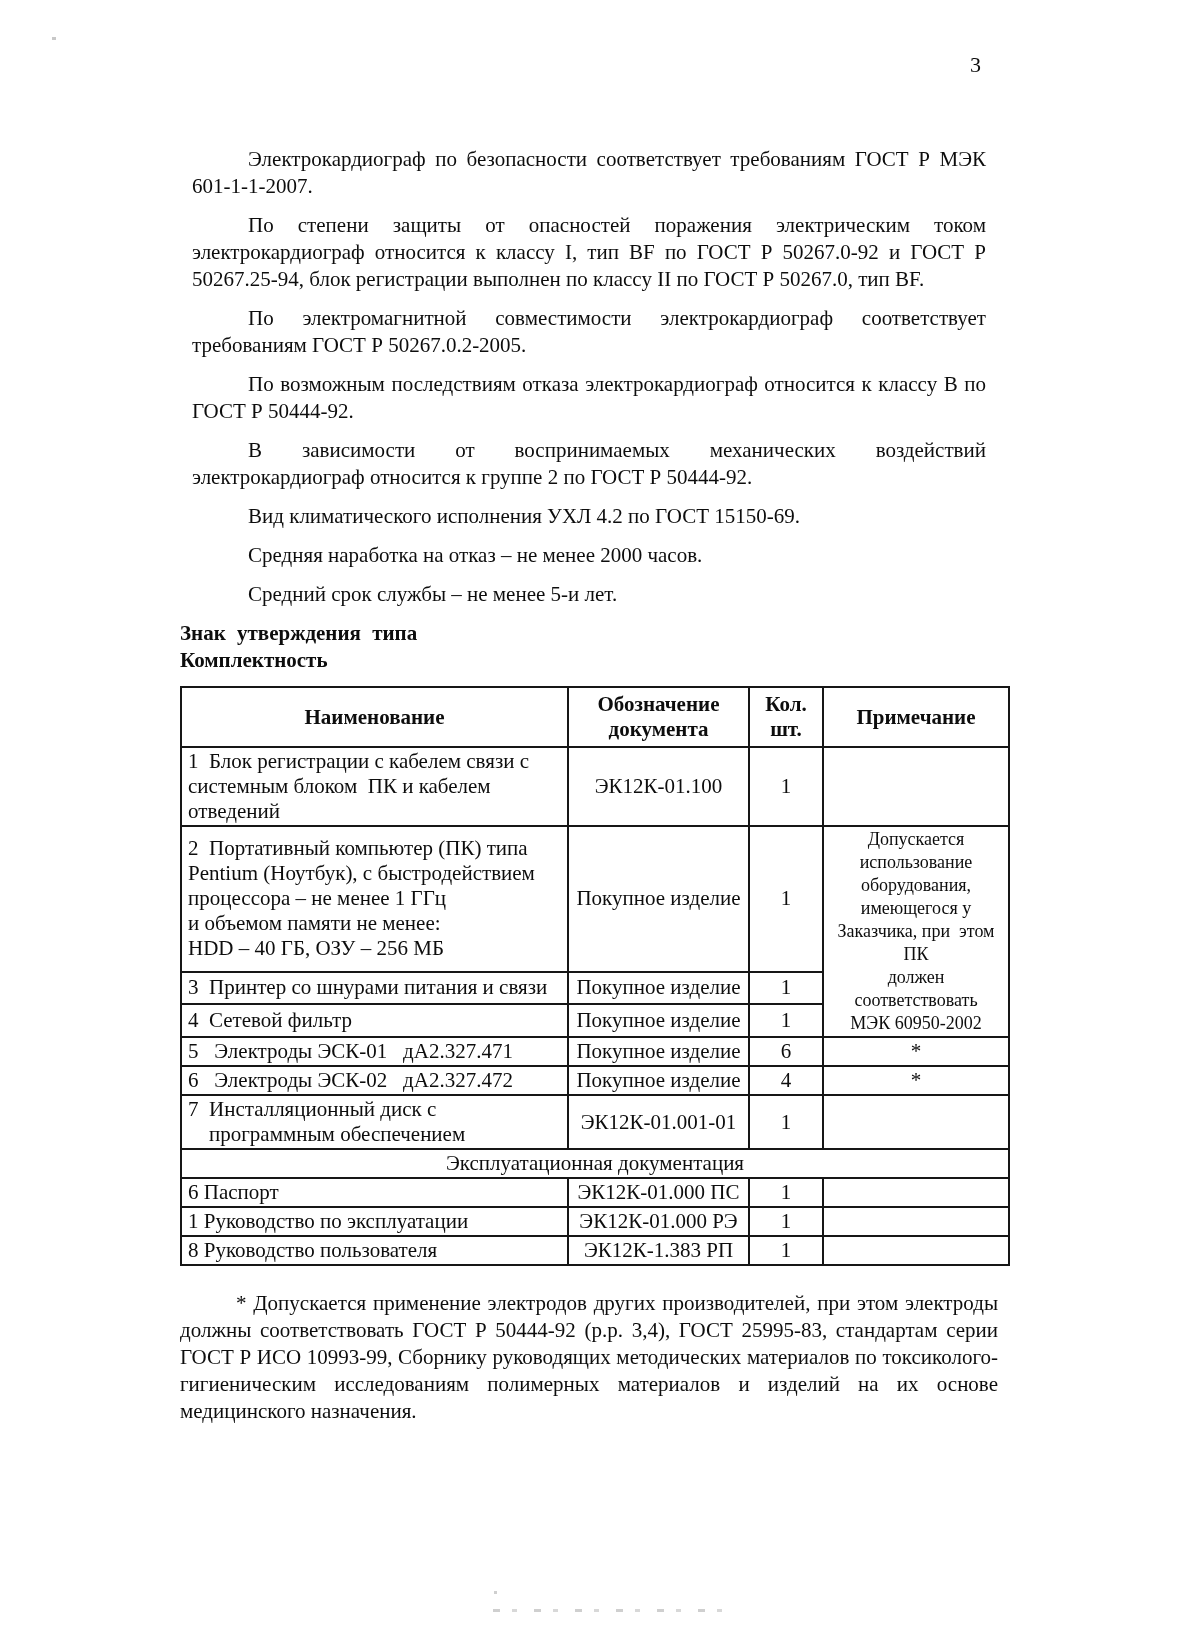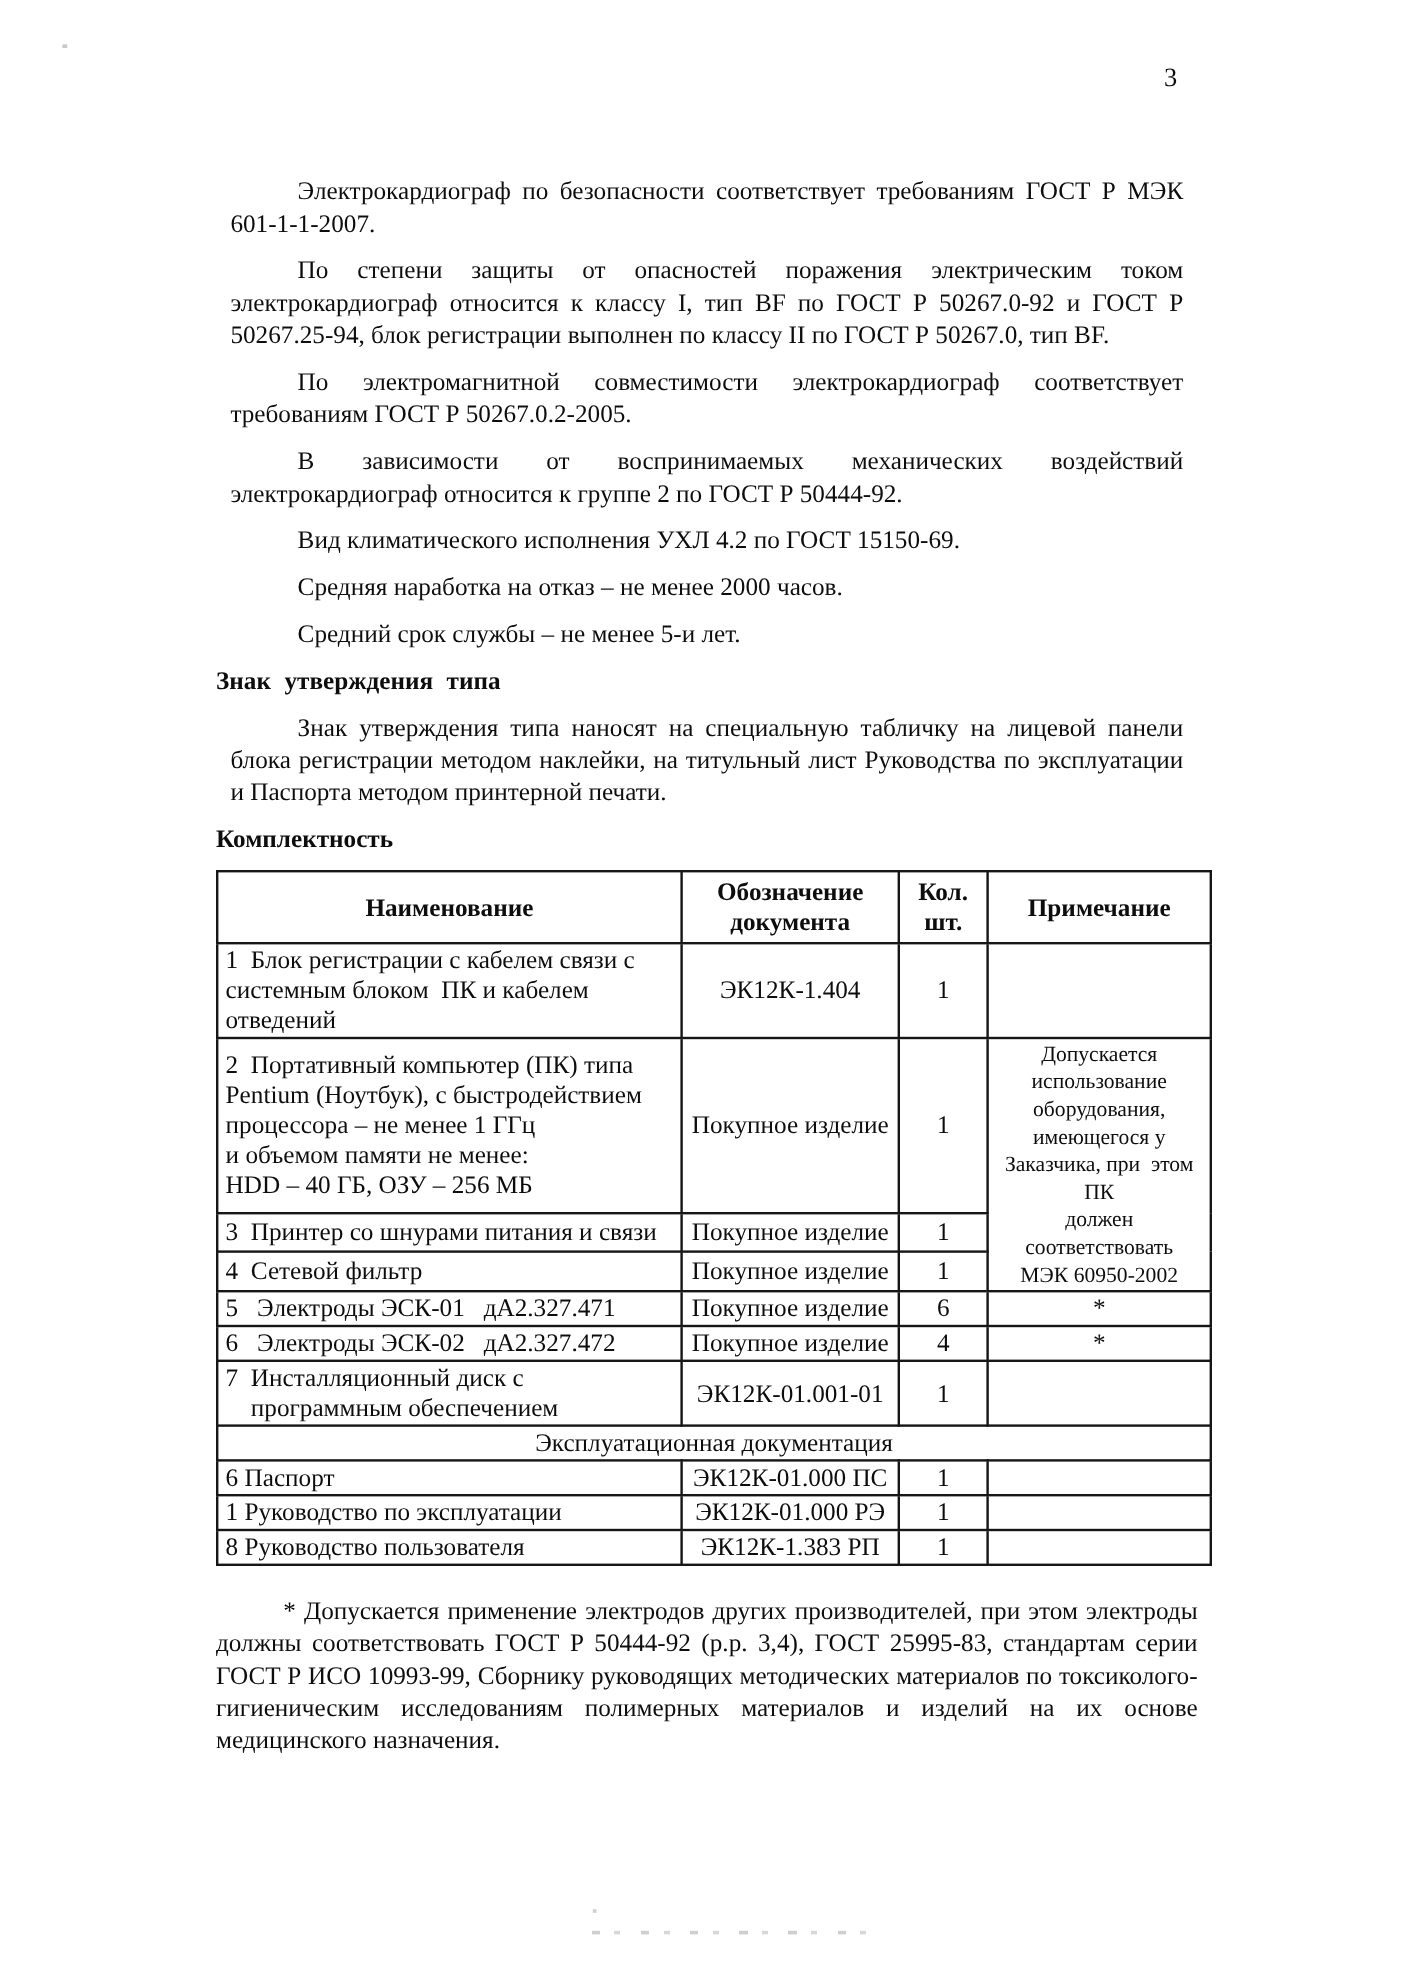--- a/index.html
+++ b/index.html
@@ -87,27 +87,27 @@
 
   <div class="speck"></div>
 
   <div class="page-number">3</div>
 
   <div class="content">
 
     <p class="body">Электрокардиограф по безопасности соответствует требованиям ГОСТ Р МЭК 601-1-1-2007.</p>
     <p class="body">По степени защиты от опасностей поражения электрическим током электрокардиограф относится к классу I, тип BF по ГОСТ Р 50267.0-92 и ГОСТ Р 50267.25-94, блок регистрации выполнен по классу II по ГОСТ Р 50267.0, тип BF.</p>
     <p class="body">По электромагнитной совместимости электрокардиограф соответствует требованиям ГОСТ Р 50267.0.2-2005.</p>
+    <p class="body">По возможным последствиям отказа электрокардиограф относится к классу В по ГОСТ Р 50444-92.</p>
     <p class="body">В зависимости от воспринимаемых механических воздействий электрокардиограф относится к группе 2 по ГОСТ Р 50444-92.</p>
     <p class="body">Вид климатического исполнения УХЛ 4.2 по ГОСТ 15150-69.</p>
     <p class="body">Средняя наработка на отказ – не менее 2000 часов.</p>
     <p class="body">Средний срок службы – не менее 5-и лет.</p>
 
     <h2 class="center-title mt-type">Знак утверждения типа</h2>
-    <p class="body p-type">Знак утверждения типа наносят на специальную табличку на лицевой панели блока регистрации методом наклейки, на титульный лист Руководства по эксплуатации и Паспорта методом принтерной печати.</p>
 
     <h2 class="center-title mt-compl">Комплектность</h2>
 
     <table class="compl">
       <colgroup>
         <col style="width:387px">
         <col style="width:181px">
         <col style="width:74px">
         <col style="width:186px">
       </colgroup>
@@ -119,21 +119,21 @@
           <th class="ml">Кол.
 шт.</th>
           <th>Примечание</th>
         </tr>
       </thead>
       <tbody>
         <tr>
           <td class="name ml">1&nbsp; Блок регистрации с кабелем связи с
 системным блоком&nbsp; ПК и кабелем
 отведений</td>
-          <td class="doc vb">ЭК12К-1.404</td>
+          <td class="doc vb">ЭК12К-01.100</td>
           <td class="qty vb">1</td>
           <td class="notecell"></td>
         </tr>
         <tr>
           <td class="name ml">2&nbsp; Портативный компьютер (ПК) типа
 Pentium (Ноутбук), с быстродействием
 процессора – не менее 1 ГГц
 и объемом памяти не менее:
 HDD – 40 ГБ, ОЗУ – 256 МБ</td>
           <td class="doc vb">Покупное изделие</td>

